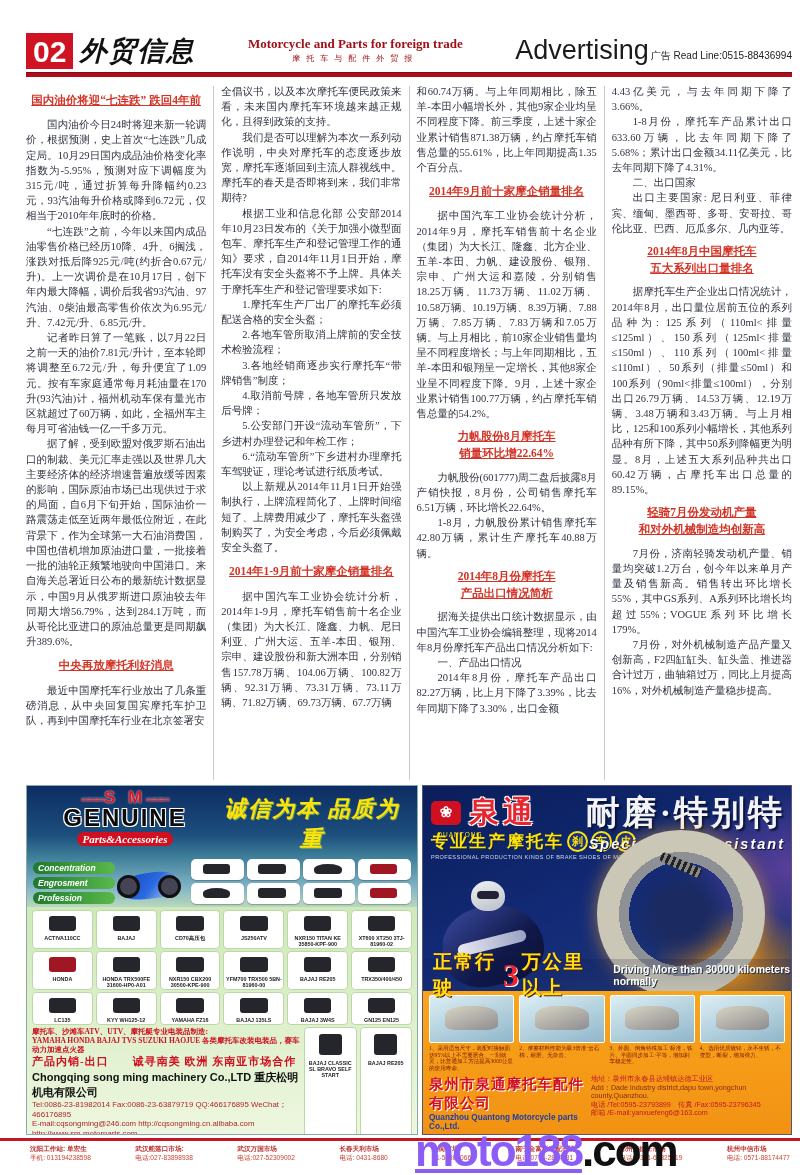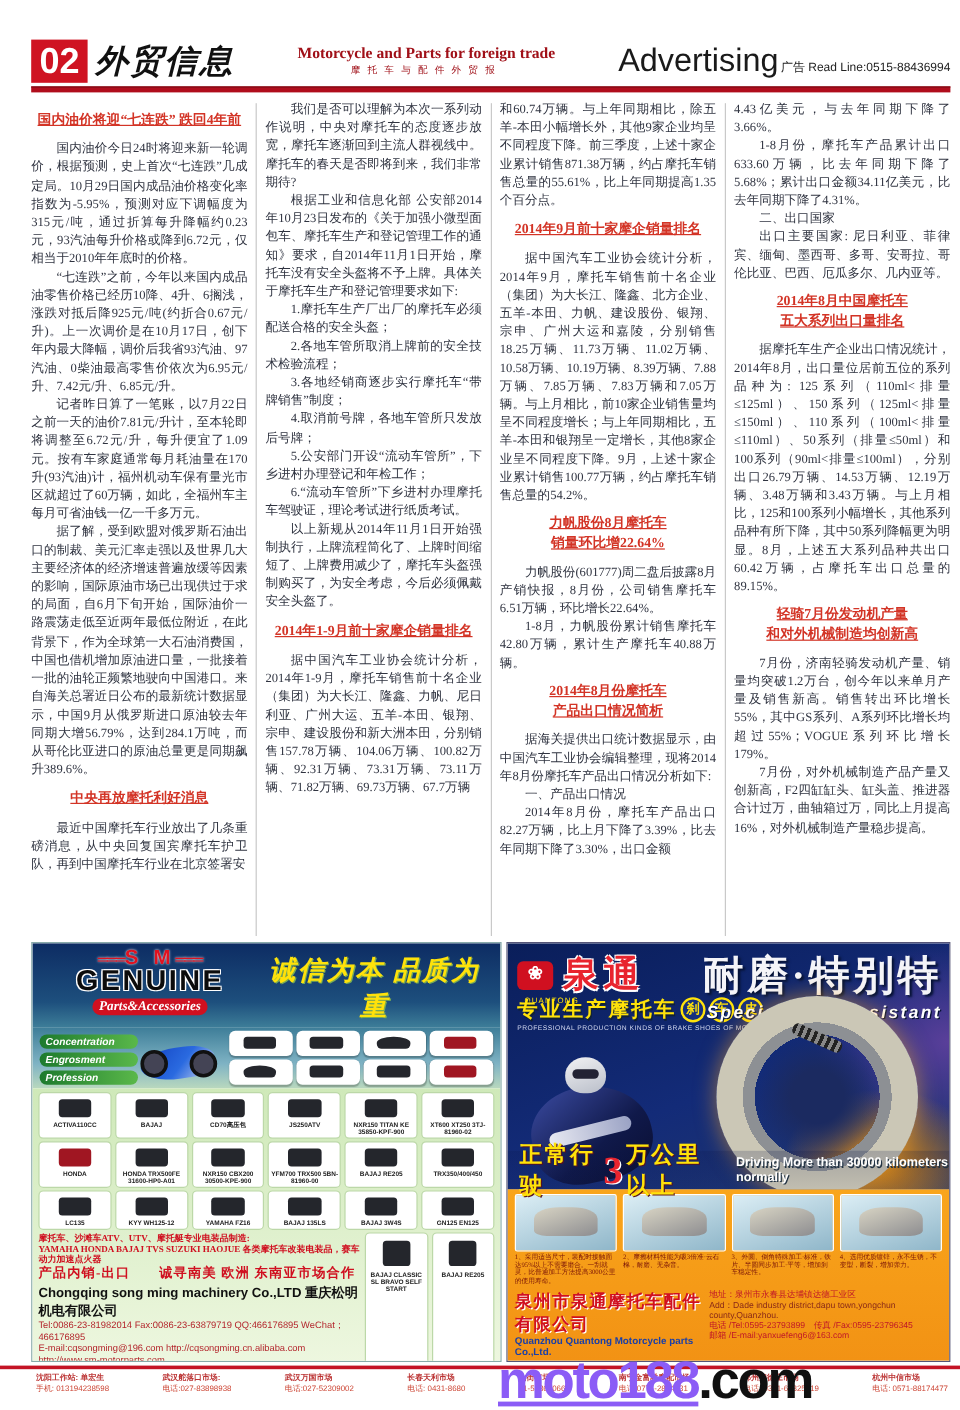--- a/index.html
+++ b/index.html
@@ -151,20 +151,21 @@
       <p class="p">国内油价今日24时将迎来新一轮调价，根据预测，史上首次“七连跌”几成定局。10月29日国内成品油价格变化率指数为-5.95%，预测对应下调幅度为315元/吨，通过折算每升降幅约0.23元，93汽油每升价格或降到6.72元，仅相当于2010年年底时的价格。</p>
       <p class="p">“七连跌”之前，今年以来国内成品油零售价格已经历10降、4升、6搁浅，涨跌对抵后降925元/吨(约折合0.67元/升)。上一次调价是在10月17日，创下年内最大降幅，调价后我省93汽油、97汽油、0柴油最高零售价依次为6.95元/升、7.42元/升、6.85元/升。</p>
       <p class="p">记者昨日算了一笔账，以7月22日之前一天的油价7.81元/升计，至本轮即将调整至6.72元/升，每升便宜了1.09元。按有车家庭通常每月耗油量在170升(93汽油)计，福州机动车保有量光市区就超过了60万辆，如此，全福州车主每月可省油钱一亿一千多万元。</p>
       <p class="p">据了解，受到欧盟对俄罗斯石油出口的制裁、美元汇率走强以及世界几大主要经济体的经济增速普遍放缓等因素的影响，国际原油市场已出现供过于求的局面，自6月下旬开始，国际油价一路震荡走低至近两年最低位附近，在此背景下，作为全球第一大石油消费国，中国也借机增加原油进口量，一批接着一批的油轮正频繁地驶向中国港口。来自海关总署近日公布的最新统计数据显示，中国9月从俄罗斯进口原油较去年同期大增56.79%，达到284.1万吨，而从哥伦比亚进口的原油总量更是同期飙升389.6%。</p>
       <div class="hl">中央再放摩托利好消息</div>
       <p class="p">最近中国摩托车行业放出了几条重磅消息，从中央回复国宾摩托车护卫队，再到中国摩托车行业在北京签署安</p>
     </div>
     <div class="vrule"></div>
 
     <div class="col">
+      <p class="pc">全倡议书，以及本次摩托车便民政策来看，未来国内摩托车环境越来越正规化，且得到政策的支持。</p>
       <p class="p">我们是否可以理解为本次一系列动作说明，中央对摩托车的态度逐步放宽，摩托车逐渐回到主流人群视线中。摩托车的春天是否即将到来，我们非常期待?</p>
       <p class="p">根据工业和信息化部 公安部2014年10月23日发布的《关于加强小微型面包车、摩托车生产和登记管理工作的通知》要求，自2014年11月1日开始，摩托车没有安全头盔将不予上牌。具体关于摩托车生产和登记管理要求如下:</p>
       <p class="p">1.摩托车生产厂出厂的摩托车必须配送合格的安全头盔；</p>
       <p class="p">2.各地车管所取消上牌前的安全技术检验流程；</p>
       <p class="p">3.各地经销商逐步实行摩托车“带牌销售”制度；</p>
       <p class="p">4.取消前号牌，各地车管所只发放后号牌；</p>
       <p class="p">5.公安部门开设“流动车管所”，下乡进村办理登记和年检工作；</p>
       <p class="p">6.“流动车管所”下乡进村办理摩托车驾驶证，理论考试进行纸质考试。</p>
       <p class="p">以上新规从2014年11月1日开始强制执行，上牌流程简化了、上牌时间缩短了、上牌费用减少了，摩托车头盔强制购买了，为安全考虑，今后必须佩戴安全头盔了。</p>
       <div class="hl">2014年1-9月前十家摩企销量排名</div>
@@ -378,21 +379,21 @@
               <div class="lbl">GN125 EN125</div>
             </div>
         </div>
         <div class="sm-txtzone">
           <div class="sm-redtext">
             <div class="sm-r1">摩托车、沙滩车ATV、UTV、摩托艇专业电装品制造:</div>
             <div class="sm-r1">YAMAHA HONDA BAJAJ TVS SUZUKI HAOJUE 各类摩托车改装电装品，赛车动力加速点火器</div>
             <div class="sm-r3">产品内销-出口　　诚寻南美 欧洲 东南亚市场合作</div>
             <div class="sm-co">Chongqing song ming machinery Co.,LTD  重庆松明机电有限公司</div>
             <div class="sm-contact">Tel:0086-23-81982014  Fax:0086-23-63879719  QQ:466176895  WeChat；466176895</div>
-            <div class="sm-contact">E-mail:cqsongming@196.com  http://cqsongming.cn.alibaba.com  http://www.sm-motorparts.com</div>
+            <div class="sm-contact">E-mail:cqsongming@246.com  http://cqsongming.cn.alibaba.com  http://www.sm-motorparts.com</div>
           </div>
           <div class="sm-extra">
             <div class="sm-cell">
                 <div class="ph">
                   <i></i>
                 </div>
                 <div class="lbl">BAJAJ CLASSIC SL BRAVO SELF START</div>
               </div>
             <div class="sm-cell">
                 <div class="ph">

